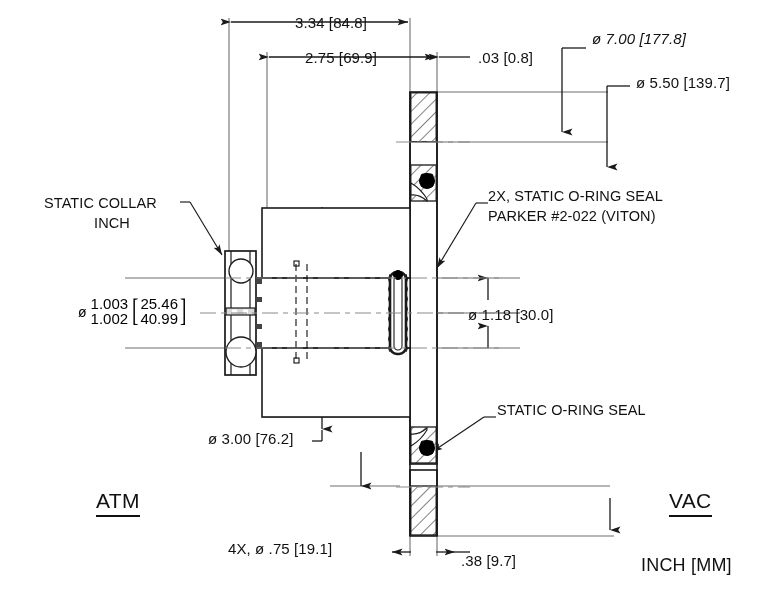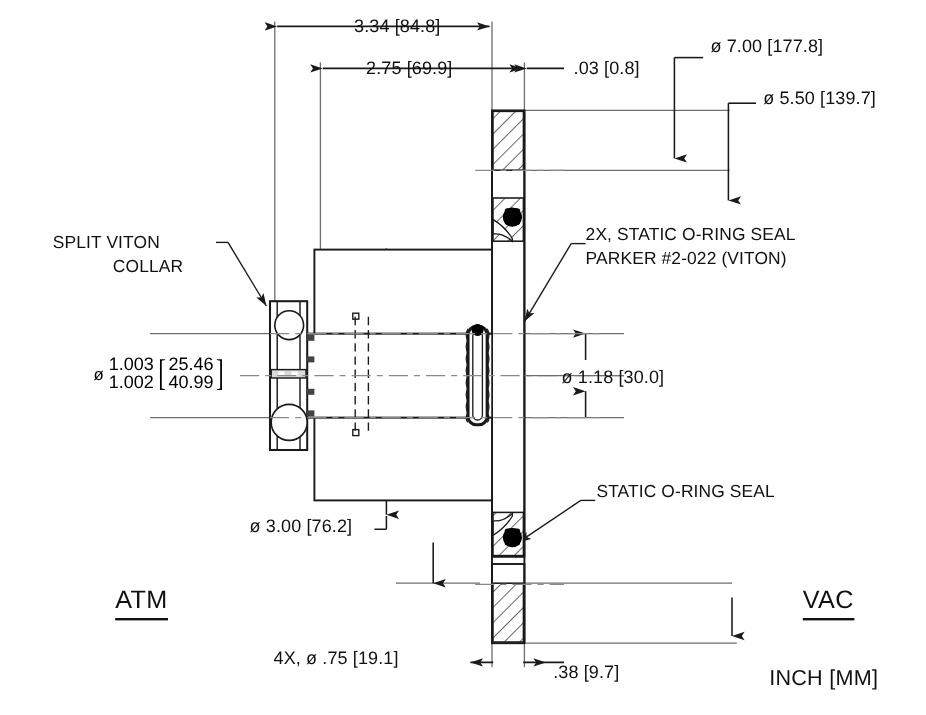--- a/index.html
+++ b/index.html
@@ -168,21 +168,21 @@
       <line x1="437" y1="313" x2="520" y2="313"></line>
     </g>
   </svg>
 
   <div class="txt dim" style="left:295px;top:14px;">3.34 [84.8]</div>
 
   <div class="txt dim" style="left:305px;top:49px;">2.75 [69.9]</div>
 
   <div class="txt dim" style="left:478px;top:49px;">.03 [0.8]</div>
 
-  <div class="txt dim" style="left:592px;top:30px;">ø 7.00 [177.8]</div>
+  <div class="txt dim" style="left:592px;top:30px;font-style:italic;">ø 7.00 [177.8]</div>
 
   <div class="txt dim" style="left:636px;top:74px;">ø 5.50 [139.7]</div>
 
   <div class="txt dim" style="left:468px;top:306px;">ø 1.18 [30.0]</div>
 
   <div class="txt dim" style="left:208px;top:406px;margin-top:24px;">ø 3.00 [76.2]</div>
 
   <div class="txt dim" style="left:228px;top:540px;">4X, ø .75 [19.1]</div>
 
   <div class="txt dim" style="left:461px;top:552px;">.38 [9.7]</div>
@@ -194,22 +194,22 @@
       <span>1.002</span>
     </span>
     <span class="brk">[</span>
     <span class="nums">
       <span>25.46</span>
       <span>40.99</span>
     </span>
     <span class="brk">]</span>
   </div>
 
-  <div class="txt note" style="left:44px;top:195px;">SPLIT VITON</div>
-  <div class="txt note" style="left:94px;top:215px;">COLLAR</div>
+  <div class="txt note" style="left:44px;top:195px;">STATIC COLLAR</div>
+  <div class="txt note" style="left:94px;top:215px;">INCH</div>
 
   <div class="txt note" style="left:488px;top:188px;">2X, STATIC O-RING SEAL</div>
   <div class="txt note" style="left:488px;top:208px;">PARKER #2-022 (VITON)</div>
 
   <div class="txt note" style="left:497px;top:402px;">STATIC O-RING SEAL</div>
 
   <div class="txt big ul" style="left:68px;top:489px;margin-left:28px;">ATM</div>
   <div class="txt big ul" style="left:669px;top:489px;">VAC</div>
 
   <div class="txt units" style="left:641px;top:555px;">INCH [MM]</div>

